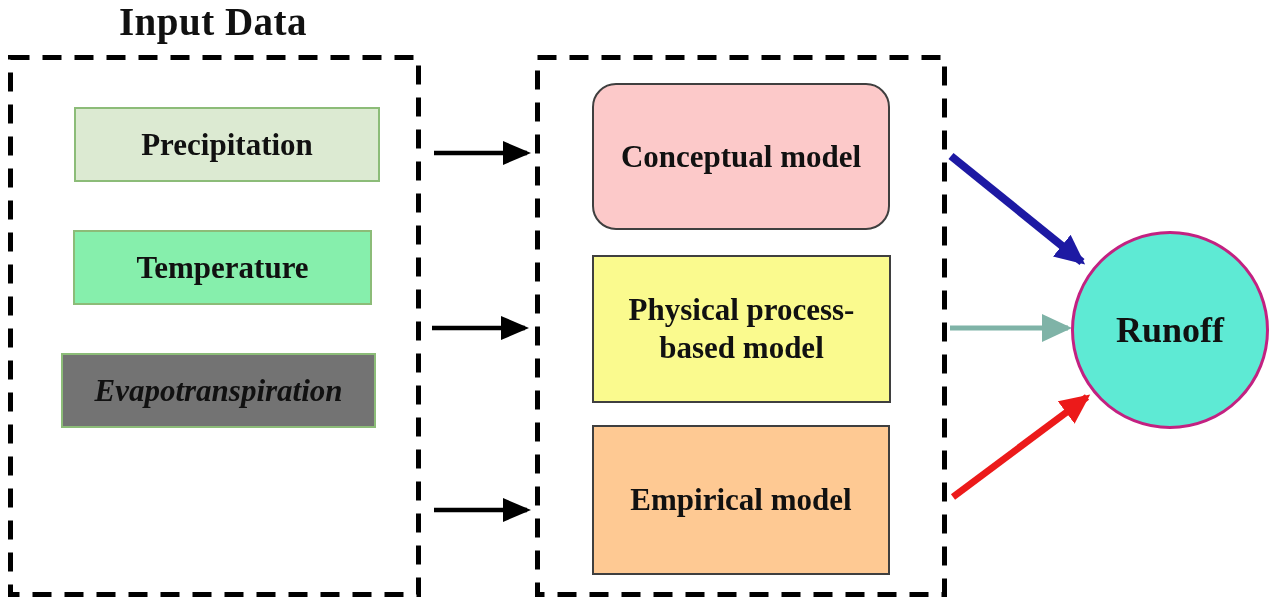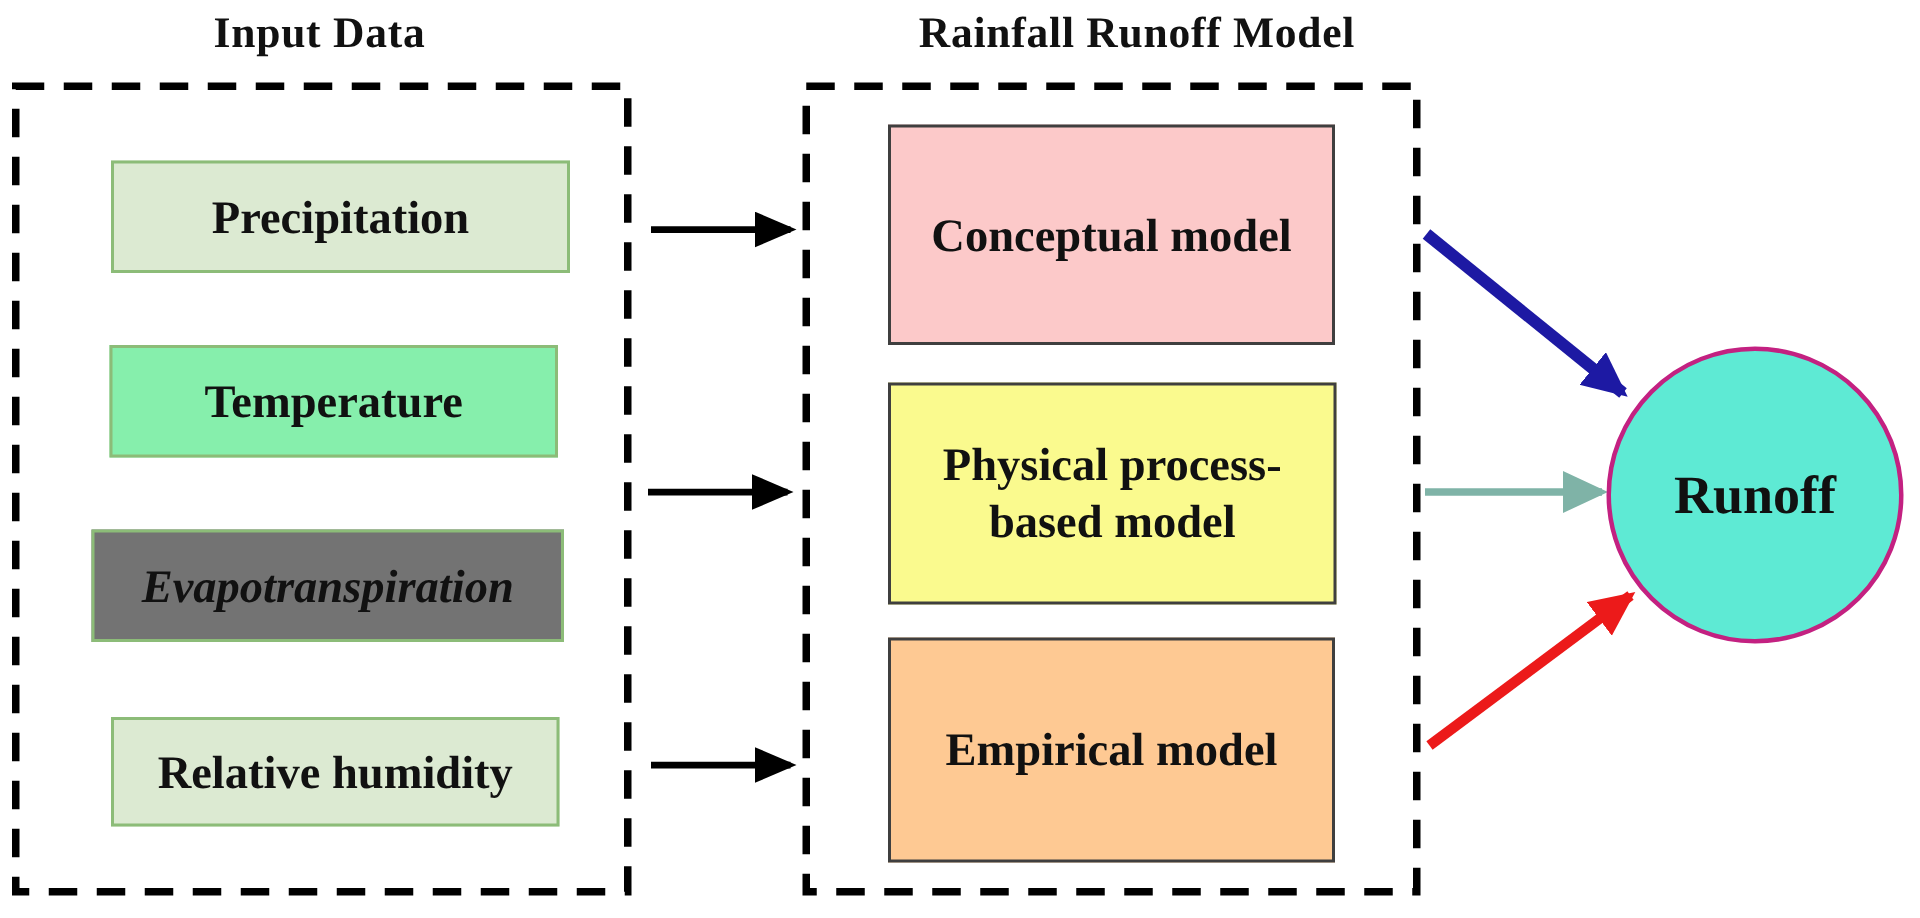--- a/index.html
+++ b/index.html
@@ -14,21 +14,21 @@
   #arrow-layer {
     position: absolute;
     left: 0; top: 0;
     width: 1280px; height: 612px;
   }
   .section-title {
     position: absolute;
     top: 0;
     text-align: center;
     font-weight: bold;
-    font-size: 29px;
+    font-size: 39px;
     line-height: 44px;
     color: #111111;
     letter-spacing: 0.5px;
   }
   .node {
     position: absolute;
     display: flex;
     align-items: center;
     justify-content: center;
     text-align: center;
@@ -100,26 +100,24 @@
     <line x1="434" y1="153" x2="527" y2="153" stroke-width="4.5" marker-end="url(#ah-black)" stroke="#000000"></line>
     <line x1="432" y1="328" x2="525" y2="328" stroke-width="4.5" marker-end="url(#ah-black)" stroke="#000000"></line>
     <line x1="434" y1="510" x2="527" y2="510" stroke-width="4.5" marker-end="url(#ah-black)" stroke="#000000"></line>
 
     <line x1="951" y1="156" x2="1082" y2="262" stroke-width="8" marker-end="url(#ah-blue)" stroke="#1d19a3"></line>
     <line x1="950" y1="328" x2="1068" y2="328" stroke-width="5" marker-end="url(#ah-teal)" stroke="#7fb3a7"></line>
     <line x1="953" y1="497" x2="1087" y2="397" stroke-width="7" marker-end="url(#ah-red)" stroke="#ec1a1a"></line>
   </svg>
 
   <div class="section-title" id="title-input">Input Data</div>
-  <div class="section-title" id="title-model">Rainfall Runoff Model</div>
 
   <div class="node input-node" id="box-precipitation" style="background-color: rgb(220, 234, 210); border-color: rgb(140, 188, 120);">Precipitation</div>
   <div class="node input-node" id="box-temperature" style="background-color: #86efac; border-color: rgb(140, 188, 120);">Temperature</div>
   <div class="node input-node" id="box-evapotranspiration" style="background-color: #737373; border-color: rgb(140, 188, 120); font-style: italic;">Evapotranspiration</div>
-  <div class="node input-node" id="box-relative-humidity" style="background-color: rgb(220, 234, 210); border-color: rgb(140, 188, 120);">Relative humidity</div>
 
-  <div class="node model-node" id="box-conceptual" style="background-color: rgb(252, 201, 201); border-color: rgb(63, 63, 63);">Conceptual model</div>
+  <div class="node model-node" id="box-conceptual" style="background-color: rgb(252, 201, 201); border-color: rgb(63, 63, 63); border-radius: 24px;">Conceptual model</div>
   <div class="node model-node" id="box-physical" style="background-color: rgb(250, 250, 142); border-color: rgb(63, 63, 63);">Physical process-based model</div>
   <div class="node model-node" id="box-empirical" style="background-color: rgb(254, 201, 147); border-color: rgb(63, 63, 63);">Empirical model</div>
 
   <div class="output-node" style="background-color: #5eead4; border-color: rgb(195, 33, 129);">Runoff</div>
 
 </div>
 
 </body></html>

